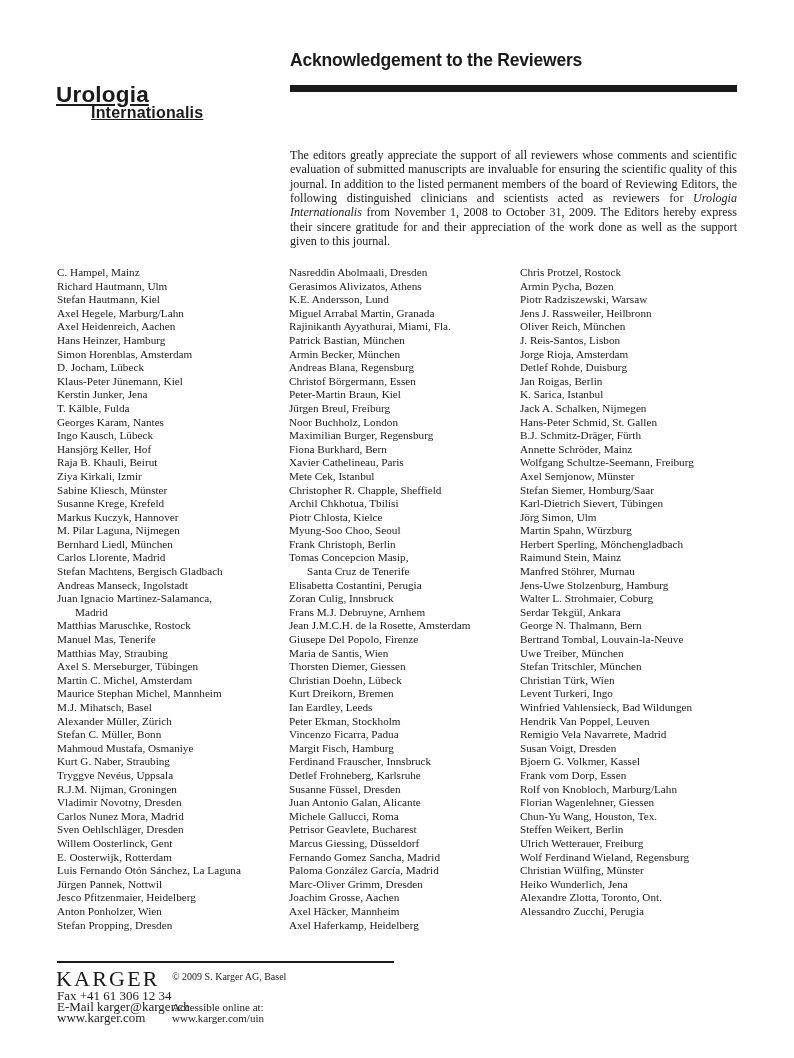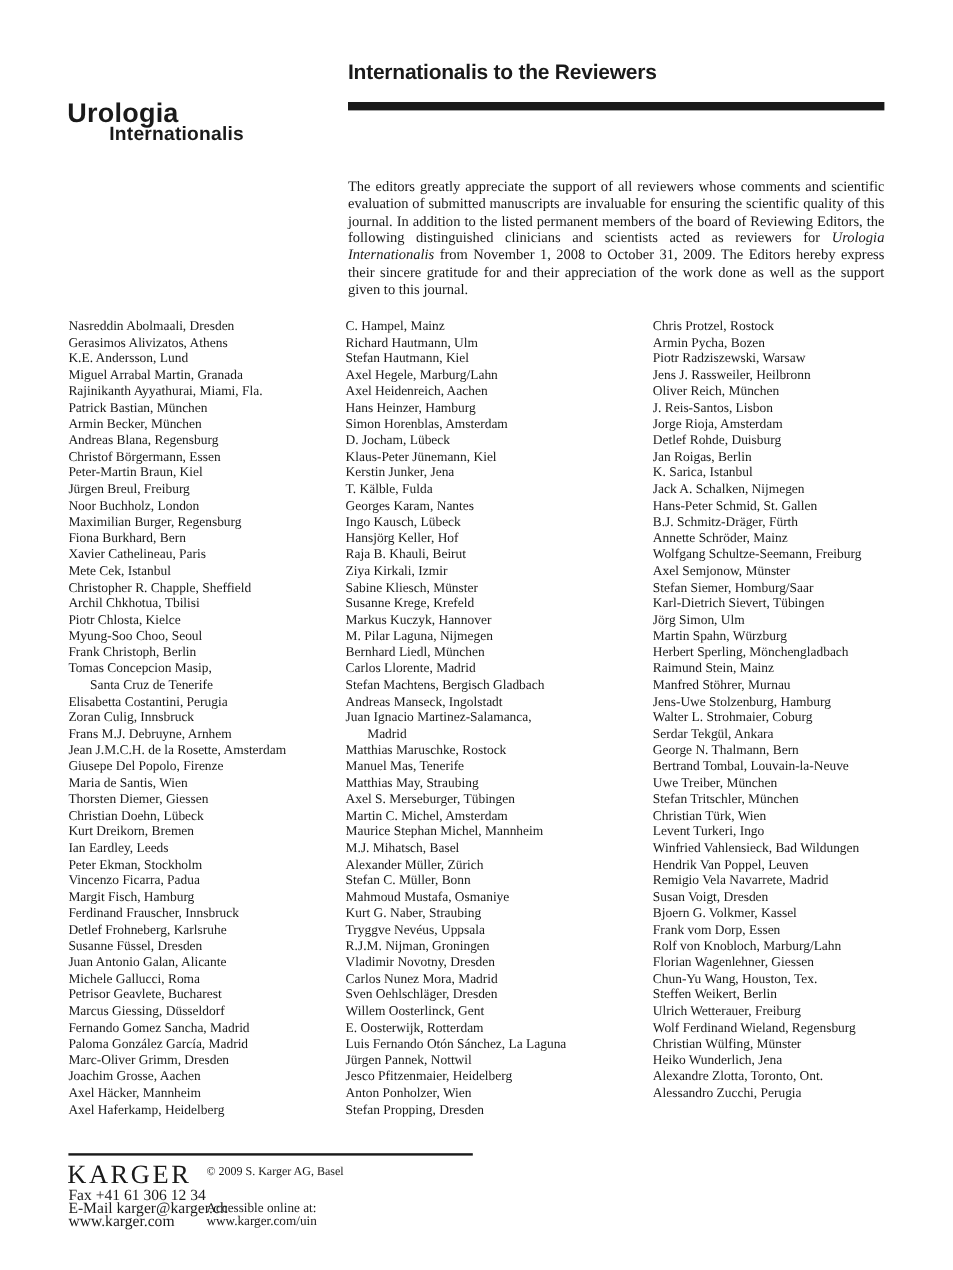--- a/index.html
+++ b/index.html
@@ -4,21 +4,21 @@
 <style>
   html,body { margin:0; padding:0; }
   body {
     width:794px; height:1058px; background:#ffffff; position:relative;
     font-family:"Liberation Serif", serif; color:#1a1a1a;
     -webkit-font-smoothing:antialiased;
   }
   .page { position:absolute; inset:0; background:#ffffff; overflow:hidden; }
 
   
-  .logo { position:absolute; left:56px; top:83px; font-family:"Liberation Sans", sans-serif; font-weight:bold; }
+  .logo { position:absolute; left:56px; top:83px; font-family:"Liberation Sans", sans-serif; font-weight:bold;text-decoration:underline; }
   .logo-line1 { font-size:22.5px; letter-spacing:0.2px; line-height:24px; }
   .logo-line2 { font-size:16px; letter-spacing:0.2px; margin-left:35px; line-height:12px; }
 
   
   .page-title {
     position:absolute; left:290px; top:50px; width:447px;
     font-family:"Liberation Sans", sans-serif; font-weight:bold;
     font-size:17.5px; letter-spacing:-0.2px;
   }
   .title-rule { position:absolute; left:290px; top:85px; width:447px; height:7px; background:#1a1a1a; }
@@ -28,21 +28,21 @@
     position:absolute; left:290px; top:136px; width:447px;
     font-size:12.1px; line-height:14.35px; text-align:justify;
   }
   .intro i { font-style:italic; }
 
   
   .columns { position:absolute; left:57px; top:266px; display:flex; }
   .col { font-size:11.2px; line-height:13.6px; }
   .col-1 { width:231px; }
   .col-2 { width:232px; }
-  .col-3 { width:237px;margin-left:24px; }
+  .col-3 { width:237px; }
   .reviewer-entry { white-space:pre-line; padding-left:18px; text-indent:-18px; }
 
   
   .footer-rule { position:absolute; left:57px; top:961px; width:337px; height:2px; background:#1a1a1a; }
   .publisher-logo {
     position:absolute; left:56px; top:966px;
     font-family:Liberation Serif, serif; font-size:22px; letter-spacing:2.2px; font-weight:normal;
   }
   .copyright { position:absolute; left:172px; top:971px; font-size:10px; }
   .contact-block { position:absolute; left:57px; top:991px; font-size:13px; line-height:10.8px; }
@@ -51,26 +51,77 @@
 </head>
 <body>
 
 <div class="page">
 
   <div class="logo">
     <div class="logo-line1">Urologia</div>
     <div class="logo-line2">Internationalis</div>
   </div>
 
-  <div class="page-title">Internationalis to the Reviewers</div>
+  <div class="page-title">Acknowledgement to the Reviewers</div>
   <div class="title-rule"></div>
 
   <p class="intro"><span>The editors greatly appreciate the support of all reviewers whose comments and scientific evaluation of submitted manuscripts are invaluable for ensuring the scientific quality of this journal. In addition to the listed permanent members of the board of Reviewing Editors, the following distinguished clinicians and scientists acted as reviewers for </span><i>Urologia Internationalis</i><span> from November 1, 2008 to October 31, 2009. The Editors hereby express their sincere gratitude for and their appreciation of the work done as well as the support given to this journal.</span></p>
 
   <div class="columns">
+    <div class="col col-2">
+        <div class="reviewer-entry">C. Hampel, Mainz</div>
+        <div class="reviewer-entry">Richard Hautmann, Ulm</div>
+        <div class="reviewer-entry">Stefan Hautmann, Kiel</div>
+        <div class="reviewer-entry">Axel Hegele, Marburg/Lahn</div>
+        <div class="reviewer-entry">Axel Heidenreich, Aachen</div>
+        <div class="reviewer-entry">Hans Heinzer, Hamburg</div>
+        <div class="reviewer-entry">Simon Horenblas, Amsterdam</div>
+        <div class="reviewer-entry">D. Jocham, Lübeck</div>
+        <div class="reviewer-entry">Klaus-Peter Jünemann, Kiel</div>
+        <div class="reviewer-entry">Kerstin Junker, Jena</div>
+        <div class="reviewer-entry">T. Kälble, Fulda</div>
+        <div class="reviewer-entry">Georges Karam, Nantes</div>
+        <div class="reviewer-entry">Ingo Kausch, Lübeck</div>
+        <div class="reviewer-entry">Hansjörg Keller, Hof</div>
+        <div class="reviewer-entry">Raja B. Khauli, Beirut</div>
+        <div class="reviewer-entry">Ziya Kirkali, Izmir</div>
+        <div class="reviewer-entry">Sabine Kliesch, Münster</div>
+        <div class="reviewer-entry">Susanne Krege, Krefeld</div>
+        <div class="reviewer-entry">Markus Kuczyk, Hannover</div>
+        <div class="reviewer-entry">M. Pilar Laguna, Nijmegen</div>
+        <div class="reviewer-entry">Bernhard Liedl, München</div>
+        <div class="reviewer-entry">Carlos Llorente, Madrid</div>
+        <div class="reviewer-entry">Stefan Machtens, Bergisch Gladbach</div>
+        <div class="reviewer-entry">Andreas Manseck, Ingolstadt</div>
+        <div class="reviewer-entry">Juan Ignacio Martinez-Salamanca,
+Madrid</div>
+        <div class="reviewer-entry">Matthias Maruschke, Rostock</div>
+        <div class="reviewer-entry">Manuel Mas, Tenerife</div>
+        <div class="reviewer-entry">Matthias May, Straubing</div>
+        <div class="reviewer-entry">Axel S. Merseburger, Tübingen</div>
+        <div class="reviewer-entry">Martin C. Michel, Amsterdam</div>
+        <div class="reviewer-entry">Maurice Stephan Michel, Mannheim</div>
+        <div class="reviewer-entry">M.J. Mihatsch, Basel</div>
+        <div class="reviewer-entry">Alexander Müller, Zürich</div>
+        <div class="reviewer-entry">Stefan C. Müller, Bonn</div>
+        <div class="reviewer-entry">Mahmoud Mustafa, Osmaniye</div>
+        <div class="reviewer-entry">Kurt G. Naber, Straubing</div>
+        <div class="reviewer-entry">Tryggve Nevéus, Uppsala</div>
+        <div class="reviewer-entry">R.J.M. Nijman, Groningen</div>
+        <div class="reviewer-entry">Vladimir Novotny, Dresden</div>
+        <div class="reviewer-entry">Carlos Nunez Mora, Madrid</div>
+        <div class="reviewer-entry">Sven Oehlschläger, Dresden</div>
+        <div class="reviewer-entry">Willem Oosterlinck, Gent</div>
+        <div class="reviewer-entry">E. Oosterwijk, Rotterdam</div>
+        <div class="reviewer-entry">Luis Fernando Otón Sánchez, La Laguna</div>
+        <div class="reviewer-entry">Jürgen Pannek, Nottwil</div>
+        <div class="reviewer-entry">Jesco Pfitzenmaier, Heidelberg</div>
+        <div class="reviewer-entry">Anton Ponholzer, Wien</div>
+        <div class="reviewer-entry">Stefan Propping, Dresden</div>
+      </div>
     <div class="col col-1">
         <div class="reviewer-entry">Nasreddin Abolmaali, Dresden</div>
         <div class="reviewer-entry">Gerasimos Alivizatos, Athens</div>
         <div class="reviewer-entry">K.E. Andersson, Lund</div>
         <div class="reviewer-entry">Miguel Arrabal Martin, Granada</div>
         <div class="reviewer-entry">Rajinikanth Ayyathurai, Miami, Fla.</div>
         <div class="reviewer-entry">Patrick Bastian, München</div>
         <div class="reviewer-entry">Armin Becker, München</div>
         <div class="reviewer-entry">Andreas Blana, Regensburg</div>
         <div class="reviewer-entry">Christof Börgermann, Essen</div>
@@ -108,71 +159,20 @@
         <div class="reviewer-entry">Michele Gallucci, Roma</div>
         <div class="reviewer-entry">Petrisor Geavlete, Bucharest</div>
         <div class="reviewer-entry">Marcus Giessing, Düsseldorf</div>
         <div class="reviewer-entry">Fernando Gomez Sancha, Madrid</div>
         <div class="reviewer-entry">Paloma González García, Madrid</div>
         <div class="reviewer-entry">Marc-Oliver Grimm, Dresden</div>
         <div class="reviewer-entry">Joachim Grosse, Aachen</div>
         <div class="reviewer-entry">Axel Häcker, Mannheim</div>
         <div class="reviewer-entry">Axel Haferkamp, Heidelberg</div>
       </div>
-    <div class="col col-2">
-        <div class="reviewer-entry">C. Hampel, Mainz</div>
-        <div class="reviewer-entry">Richard Hautmann, Ulm</div>
-        <div class="reviewer-entry">Stefan Hautmann, Kiel</div>
-        <div class="reviewer-entry">Axel Hegele, Marburg/Lahn</div>
-        <div class="reviewer-entry">Axel Heidenreich, Aachen</div>
-        <div class="reviewer-entry">Hans Heinzer, Hamburg</div>
-        <div class="reviewer-entry">Simon Horenblas, Amsterdam</div>
-        <div class="reviewer-entry">D. Jocham, Lübeck</div>
-        <div class="reviewer-entry">Klaus-Peter Jünemann, Kiel</div>
-        <div class="reviewer-entry">Kerstin Junker, Jena</div>
-        <div class="reviewer-entry">T. Kälble, Fulda</div>
-        <div class="reviewer-entry">Georges Karam, Nantes</div>
-        <div class="reviewer-entry">Ingo Kausch, Lübeck</div>
-        <div class="reviewer-entry">Hansjörg Keller, Hof</div>
-        <div class="reviewer-entry">Raja B. Khauli, Beirut</div>
-        <div class="reviewer-entry">Ziya Kirkali, Izmir</div>
-        <div class="reviewer-entry">Sabine Kliesch, Münster</div>
-        <div class="reviewer-entry">Susanne Krege, Krefeld</div>
-        <div class="reviewer-entry">Markus Kuczyk, Hannover</div>
-        <div class="reviewer-entry">M. Pilar Laguna, Nijmegen</div>
-        <div class="reviewer-entry">Bernhard Liedl, München</div>
-        <div class="reviewer-entry">Carlos Llorente, Madrid</div>
-        <div class="reviewer-entry">Stefan Machtens, Bergisch Gladbach</div>
-        <div class="reviewer-entry">Andreas Manseck, Ingolstadt</div>
-        <div class="reviewer-entry">Juan Ignacio Martinez-Salamanca,
-Madrid</div>
-        <div class="reviewer-entry">Matthias Maruschke, Rostock</div>
-        <div class="reviewer-entry">Manuel Mas, Tenerife</div>
-        <div class="reviewer-entry">Matthias May, Straubing</div>
-        <div class="reviewer-entry">Axel S. Merseburger, Tübingen</div>
-        <div class="reviewer-entry">Martin C. Michel, Amsterdam</div>
-        <div class="reviewer-entry">Maurice Stephan Michel, Mannheim</div>
-        <div class="reviewer-entry">M.J. Mihatsch, Basel</div>
-        <div class="reviewer-entry">Alexander Müller, Zürich</div>
-        <div class="reviewer-entry">Stefan C. Müller, Bonn</div>
-        <div class="reviewer-entry">Mahmoud Mustafa, Osmaniye</div>
-        <div class="reviewer-entry">Kurt G. Naber, Straubing</div>
-        <div class="reviewer-entry">Tryggve Nevéus, Uppsala</div>
-        <div class="reviewer-entry">R.J.M. Nijman, Groningen</div>
-        <div class="reviewer-entry">Vladimir Novotny, Dresden</div>
-        <div class="reviewer-entry">Carlos Nunez Mora, Madrid</div>
-        <div class="reviewer-entry">Sven Oehlschläger, Dresden</div>
-        <div class="reviewer-entry">Willem Oosterlinck, Gent</div>
-        <div class="reviewer-entry">E. Oosterwijk, Rotterdam</div>
-        <div class="reviewer-entry">Luis Fernando Otón Sánchez, La Laguna</div>
-        <div class="reviewer-entry">Jürgen Pannek, Nottwil</div>
-        <div class="reviewer-entry">Jesco Pfitzenmaier, Heidelberg</div>
-        <div class="reviewer-entry">Anton Ponholzer, Wien</div>
-        <div class="reviewer-entry">Stefan Propping, Dresden</div>
-      </div>
     <div class="col col-3">
         <div class="reviewer-entry">Chris Protzel, Rostock</div>
         <div class="reviewer-entry">Armin Pycha, Bozen</div>
         <div class="reviewer-entry">Piotr Radziszewski, Warsaw</div>
         <div class="reviewer-entry">Jens J. Rassweiler, Heilbronn</div>
         <div class="reviewer-entry">Oliver Reich, München</div>
         <div class="reviewer-entry">J. Reis-Santos, Lisbon</div>
         <div class="reviewer-entry">Jorge Rioja, Amsterdam</div>
         <div class="reviewer-entry">Detlef Rohde, Duisburg</div>
         <div class="reviewer-entry">Jan Roigas, Berlin</div>

